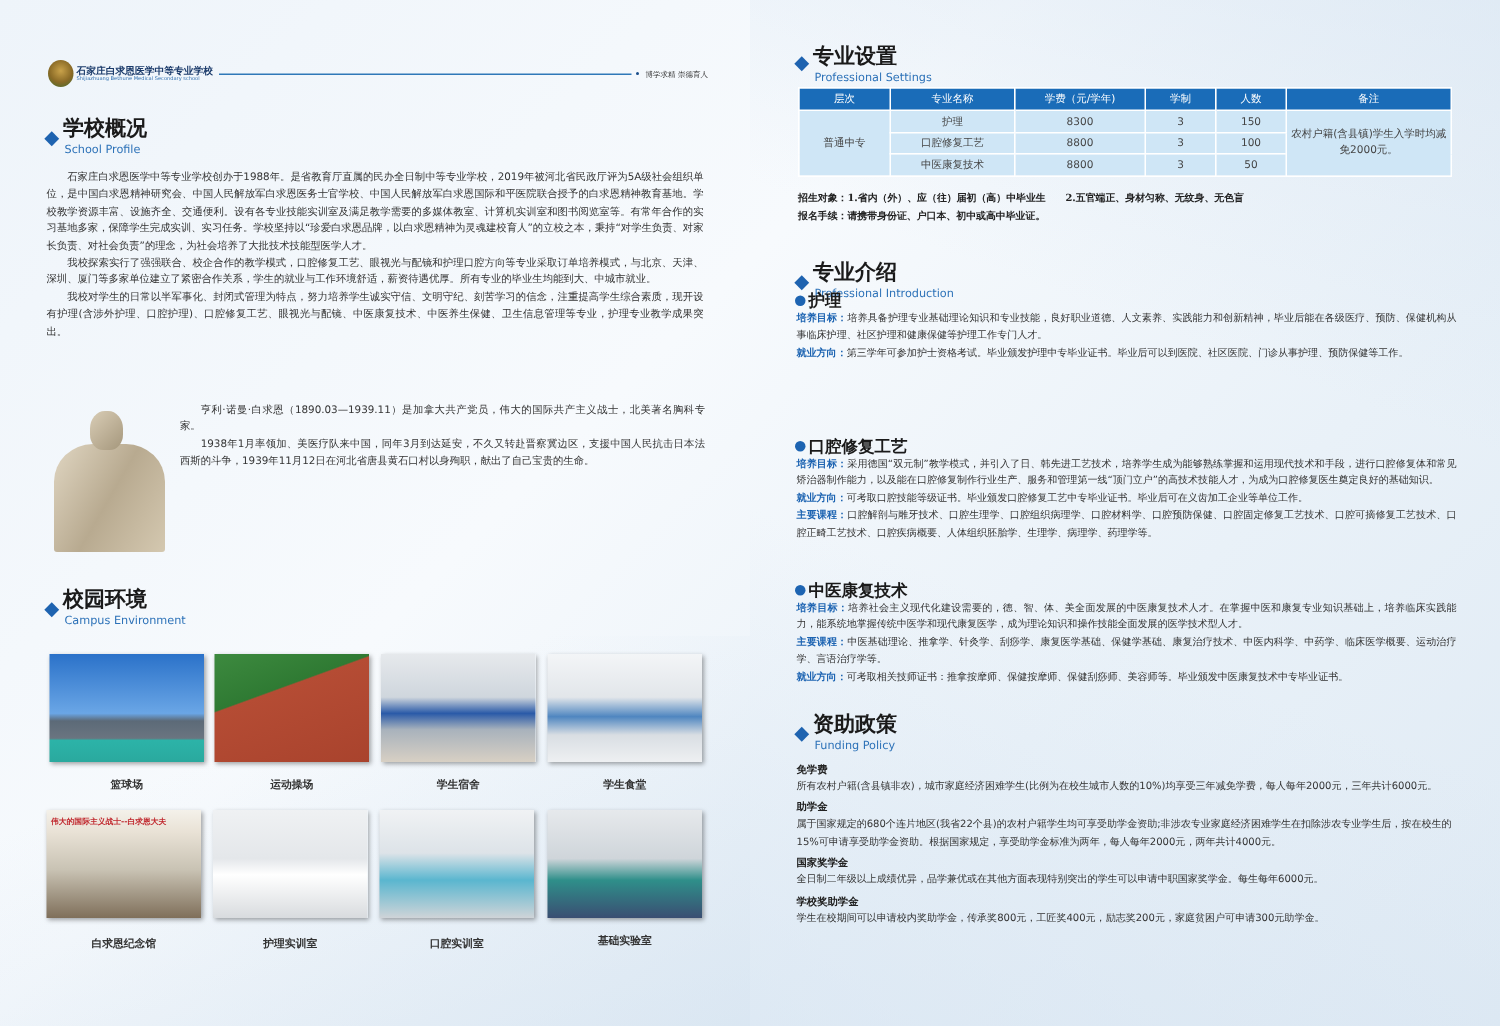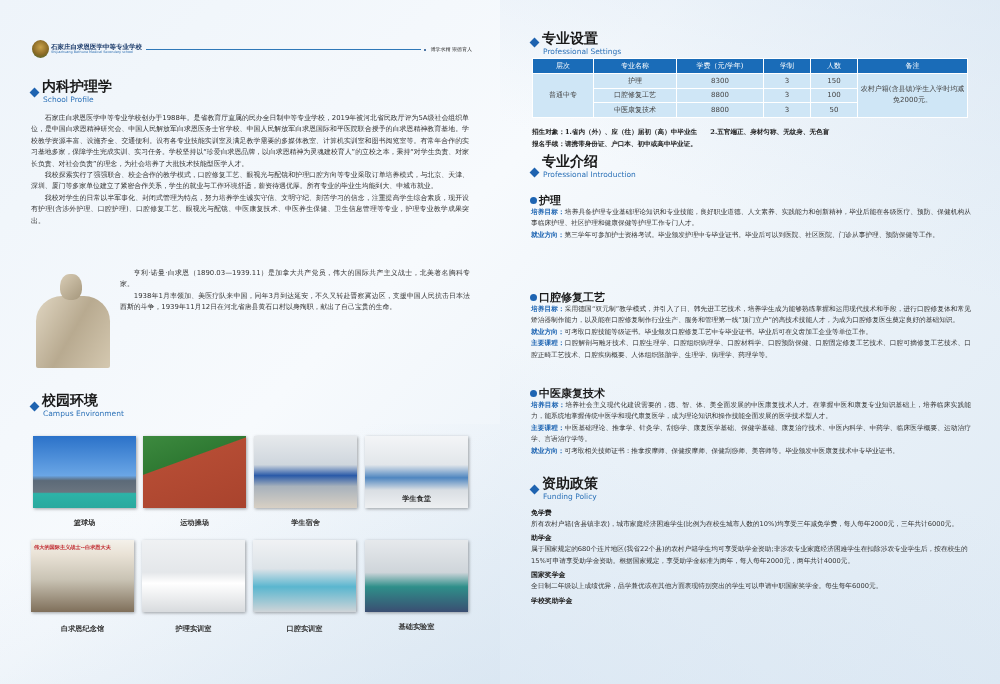--- a/index.html
+++ b/index.html
@@ -85,21 +85,21 @@
     <span class="brand-cn">石家庄白求恩医学中等专业学校</span>
     <span class="brand-en">Shijiazhuang Bethune Medical Secondary school</span>
   </div>
   <div class="header-line"></div>
   <span class="slogan"><span class="slogan-dot"></span><span>博学求精 崇德育人</span></span>
 </div>
 
 <div class="sec-title" style="left:31px; top:78px;">
   <div class="diamond"></div>
   <div class="sec-text">
-    <span class="sec-cn">内科护理学</span>
+    <span class="sec-cn">学校概况</span>
     <span class="sec-en">School Profile</span>
   </div>
 </div>
 
 <div class="para" style="left:31px; top:113px; width:438px;">
   <p>石家庄白求恩医学中等专业学校创办于1988年。是省教育厅直属的民办全日制中等专业学校，2019年被河北省民政厅评为5A级社会组织单位，是中国白求恩精神研究会、中国人民解放军白求恩医务士官学校、中国人民解放军白求恩国际和平医院联合授予的白求恩精神教育基地。学校教学资源丰富、设施齐全、交通便利。设有各专业技能实训室及满足教学需要的多媒体教室、计算机实训室和图书阅览室等。有常年合作的实习基地多家，保障学生完成实训、实习任务。学校坚持以“珍爱白求恩品牌，以白求恩精神为灵魂建校育人”的立校之本，秉持“对学生负责、对家长负责、对社会负责”的理念，为社会培养了大批技术技能型医学人才。</p>
   <p>我校探索实行了强强联合、校企合作的教学模式，口腔修复工艺、眼视光与配镜和护理口腔方向等专业采取订单培养模式，与北京、天津、深圳、厦门等多家单位建立了紧密合作关系，学生的就业与工作环境舒适，薪资待遇优厚。所有专业的毕业生均能到大、中城市就业。</p>
   <p>我校对学生的日常以半军事化、封闭式管理为特点，努力培养学生诚实守信、文明守纪、刻苦学习的信念，注重提高学生综合素质，现开设有护理(含涉外护理、口腔护理)、口腔修复工艺、眼视光与配镜、中医康复技术、中医养生保健、卫生信息管理等专业，护理专业教学成果突出。</p>
 </div>
 
@@ -122,21 +122,21 @@
 </div>
 
 <div class="photo ph-court" style="left:33px; top:436px;"></div>
 <div class="photo ph-track" style="left:143px; top:436px;"></div>
 <div class="photo ph-dorm" style="left:254px; top:436px;"></div>
 <div class="photo ph-canteen" style="left:365px; top:436px;"></div>
 
 <div class="caption" style="left:33px; top:518px;">篮球场</div>
 <div class="caption" style="left:143px; top:518px;">运动操场</div>
 <div class="caption" style="left:254px; top:518px;">学生宿舍</div>
-<div class="caption" style="left:365px; top:494px;">学生食堂</div>
+<div class="caption" style="left:365px; top:518px;">学生食堂</div>
 
 <div class="photo ph-memorial" style="left:31px; top:540px;">
   <span class="banner">伟大的国际主义战士--白求恩大夫</span>
 </div>
 <div class="photo ph-nursing" style="left:142px; top:540px;"></div>
 <div class="photo ph-dental" style="left:253px; top:540px;"></div>
 <div class="photo ph-lab" style="left:365px; top:540px;"></div>
 
 <div class="caption" style="left:31px; top:624px;">白求恩纪念馆</div>
 <div class="caption" style="left:142px; top:624px;">护理实训室</div>
@@ -184,21 +184,21 @@
       <td>50</td>
     </tr>
   </tbody>
 </table>
 
 <div class="enroll">
   <div>招生对象：1.省内（外）、应（往）届初（高）中毕业生　　2.五官端正、身材匀称、无纹身、无色盲</div>
   <div>报名手续：请携带身份证、户口本、初中或高中毕业证。</div>
 </div>
 
-<div class="sec-title" style="left:531px; top:153px;align-items:center;">
+<div class="sec-title" style="left:531px; top:174px;">
   <div class="diamond"></div>
   <div class="sec-text">
     <span class="sec-cn">专业介绍</span>
     <span class="sec-en">Professional Introduction</span>
   </div>
 </div>
 
 <div class="major-title" style="top:193px;">
   <span class="major-dot"></span>
     <span>护理</span>
@@ -237,13 +237,14 @@
 </div>
 
 <div style="position:absolute; left:531px; top:505px; width:440px;">
   <div class="fund-h">免学费</div>
   <div class="fund-t">所有农村户籍(含县镇非农)，城市家庭经济困难学生(比例为在校生城市人数的10%)均享受三年减免学费，每人每年2000元，三年共计6000元。</div>
   <div class="fund-h">助学金</div>
   <div class="fund-t">属于国家规定的680个连片地区(我省22个县)的农村户籍学生均可享受助学金资助;非涉农专业家庭经济困难学生在扣除涉农专业学生后，按在校生的15%可申请享受助学金资助。根据国家规定，享受助学金标准为两年，每人每年2000元，两年共计4000元。</div>
   <div class="fund-h">国家奖学金</div>
   <div class="fund-t">全日制二年级以上成绩优异，品学兼优或在其他方面表现特别突出的学生可以申请中职国家奖学金。每生每年6000元。</div>
   <div class="fund-h">学校奖助学金</div>
+  <div class="fund-t">学生在校期间可以申请校内奖助学金，传承奖800元，工匠奖400元，励志奖200元，家庭贫困户可申请300元助学金。</div>
 </div>
 
 </body></html>

